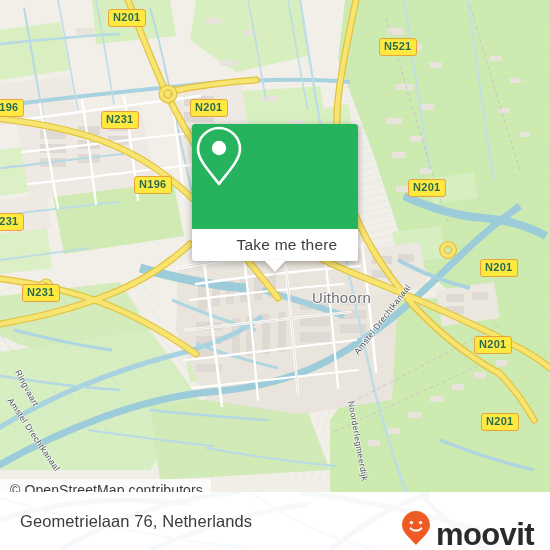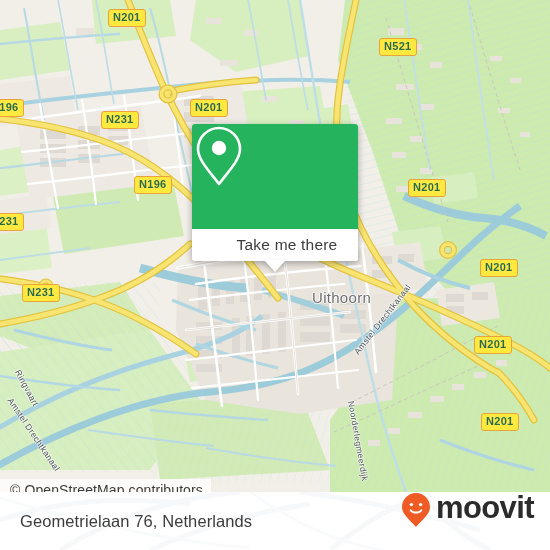--- a/index.html
+++ b/index.html
@@ -98,21 +98,21 @@
     background:#ffffff;overflow:hidden;
   }
   #footer-watermark{position:absolute;left:0;top:-492px;width:550px;height:550px;opacity:.055;}
   #address{
     position:absolute;left:20px;top:0;height:58px;
     display:flex;align-items:center;
     color:#3c3c3c;font-size:16.5px;letter-spacing:.1px;white-space:nowrap;
   }
   #brand{
     position:absolute;right:16px;top:0;height:58px;
-    display:flex;align-items:flex-start;gap:5px;
+    display:flex;align-items:flex-end;gap:5px;
   }
   #brand-word{
     color:#2b2b2b;font-size:31px;font-weight:bold;letter-spacing:-.6px;line-height:1;
   }
 </style>
 </head>
 <body>
 
 <div id="screen">
 

